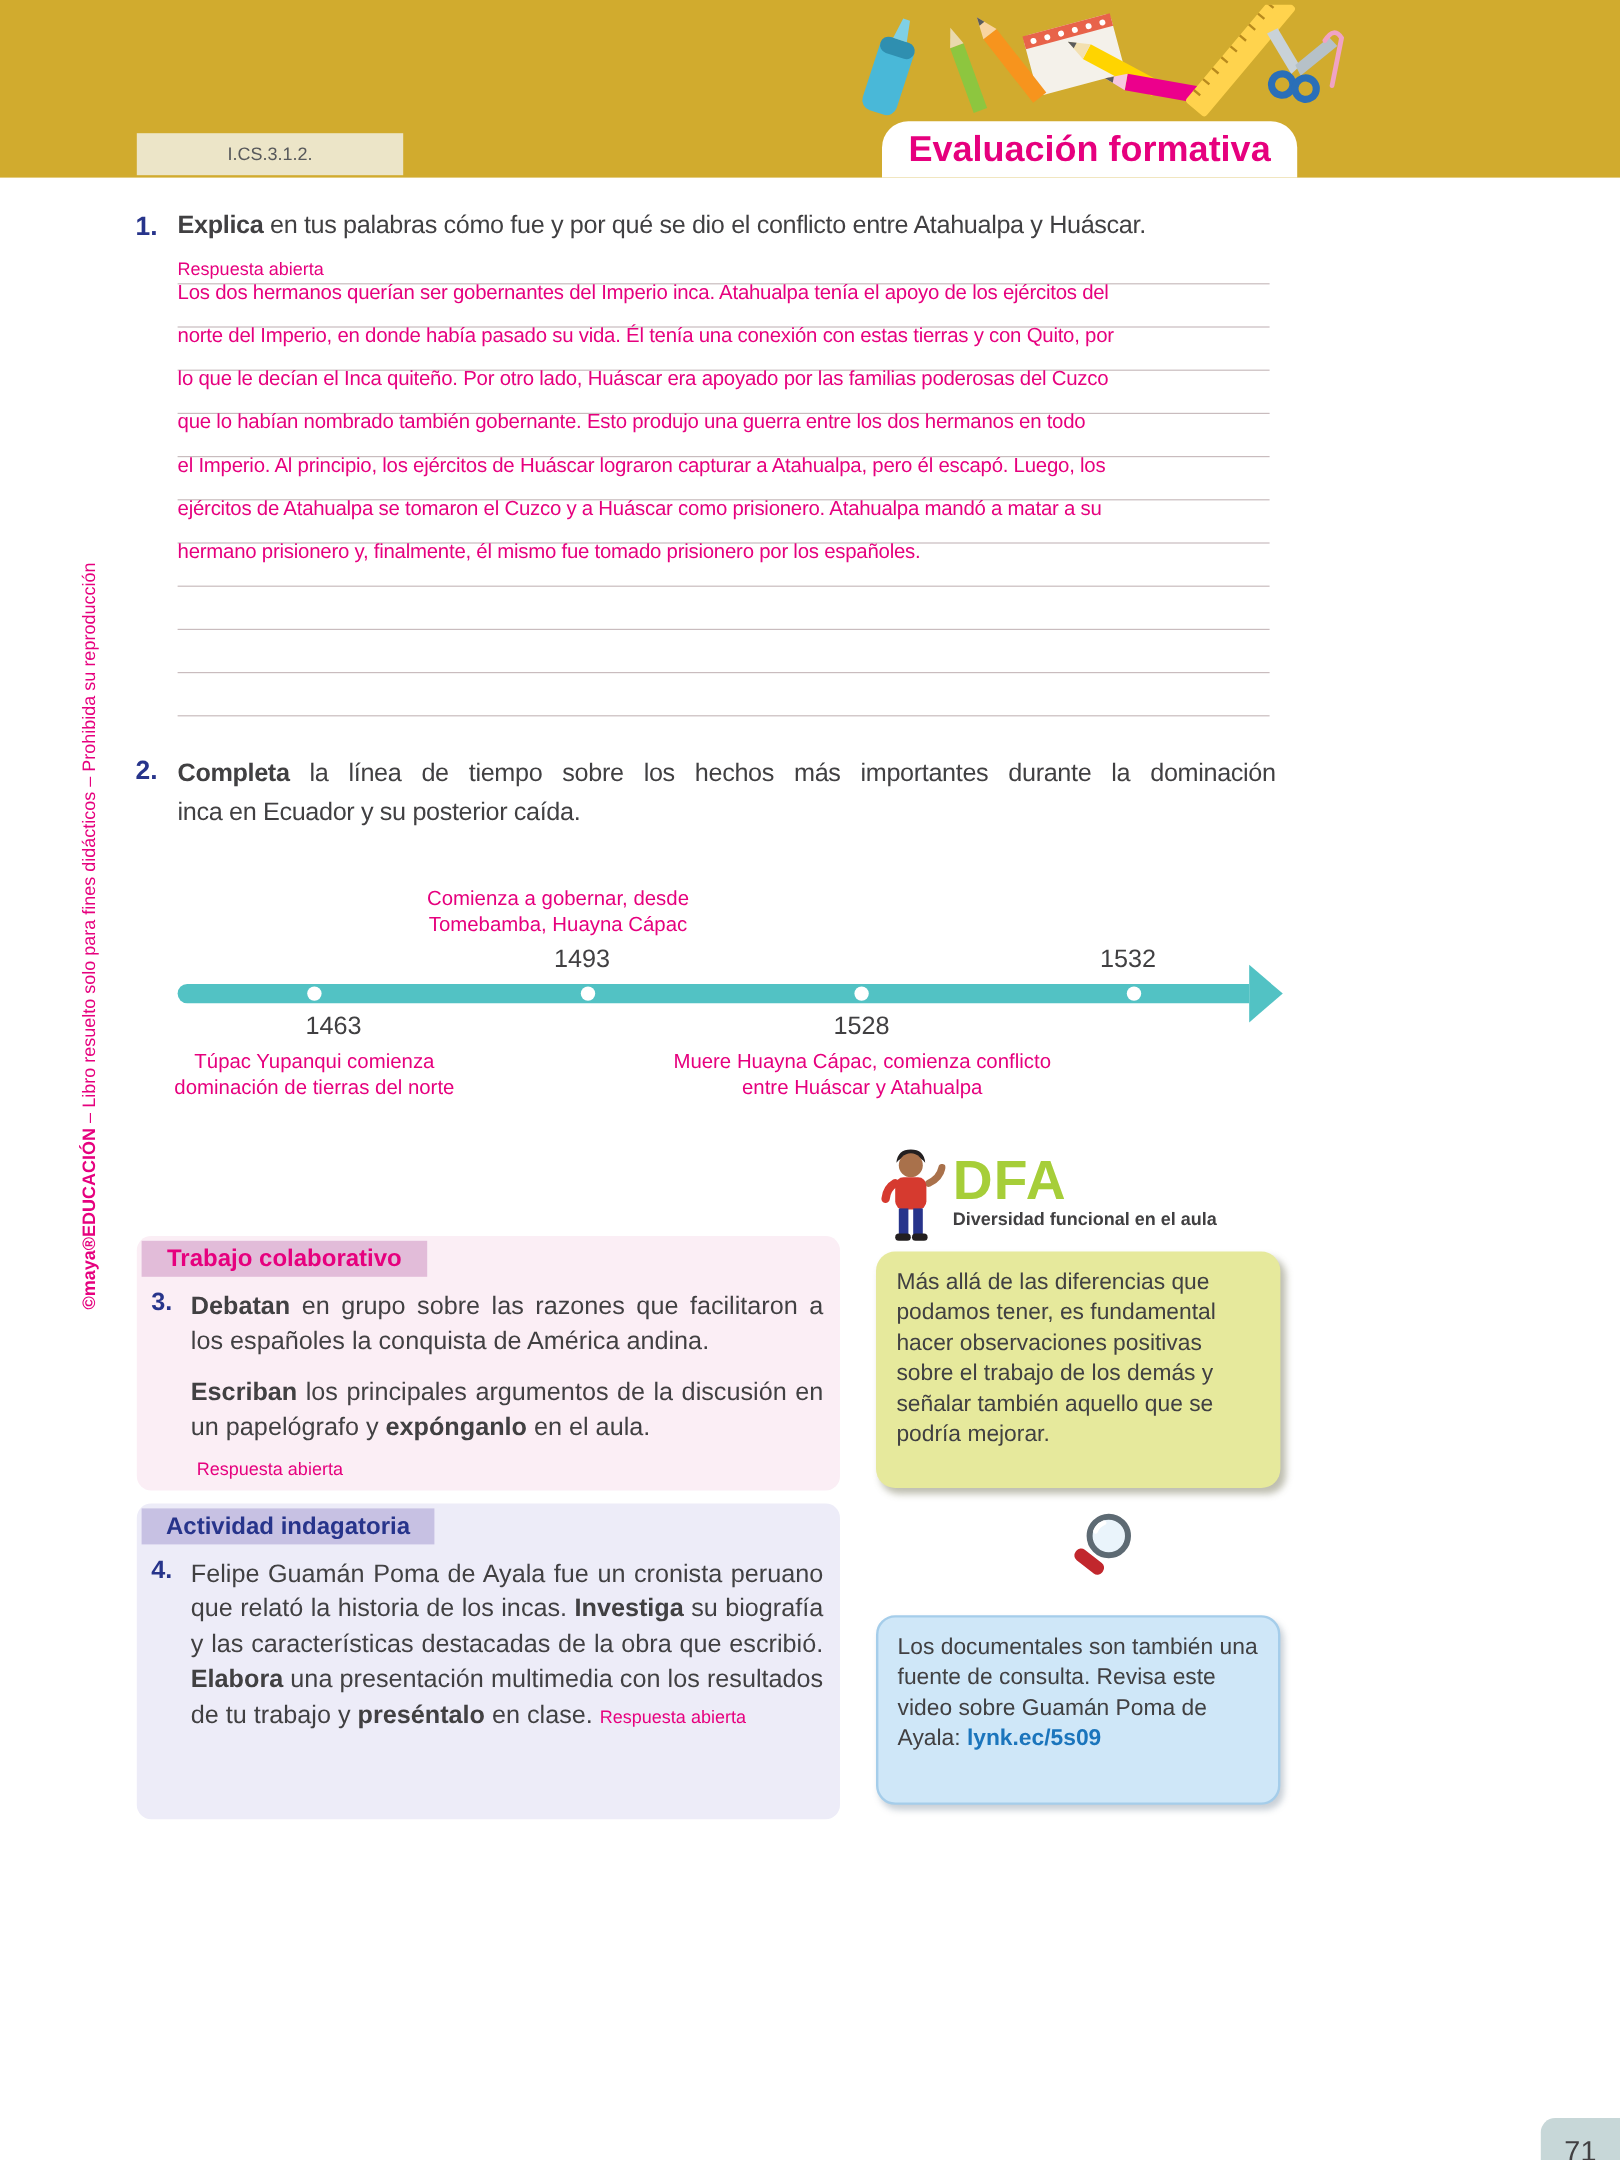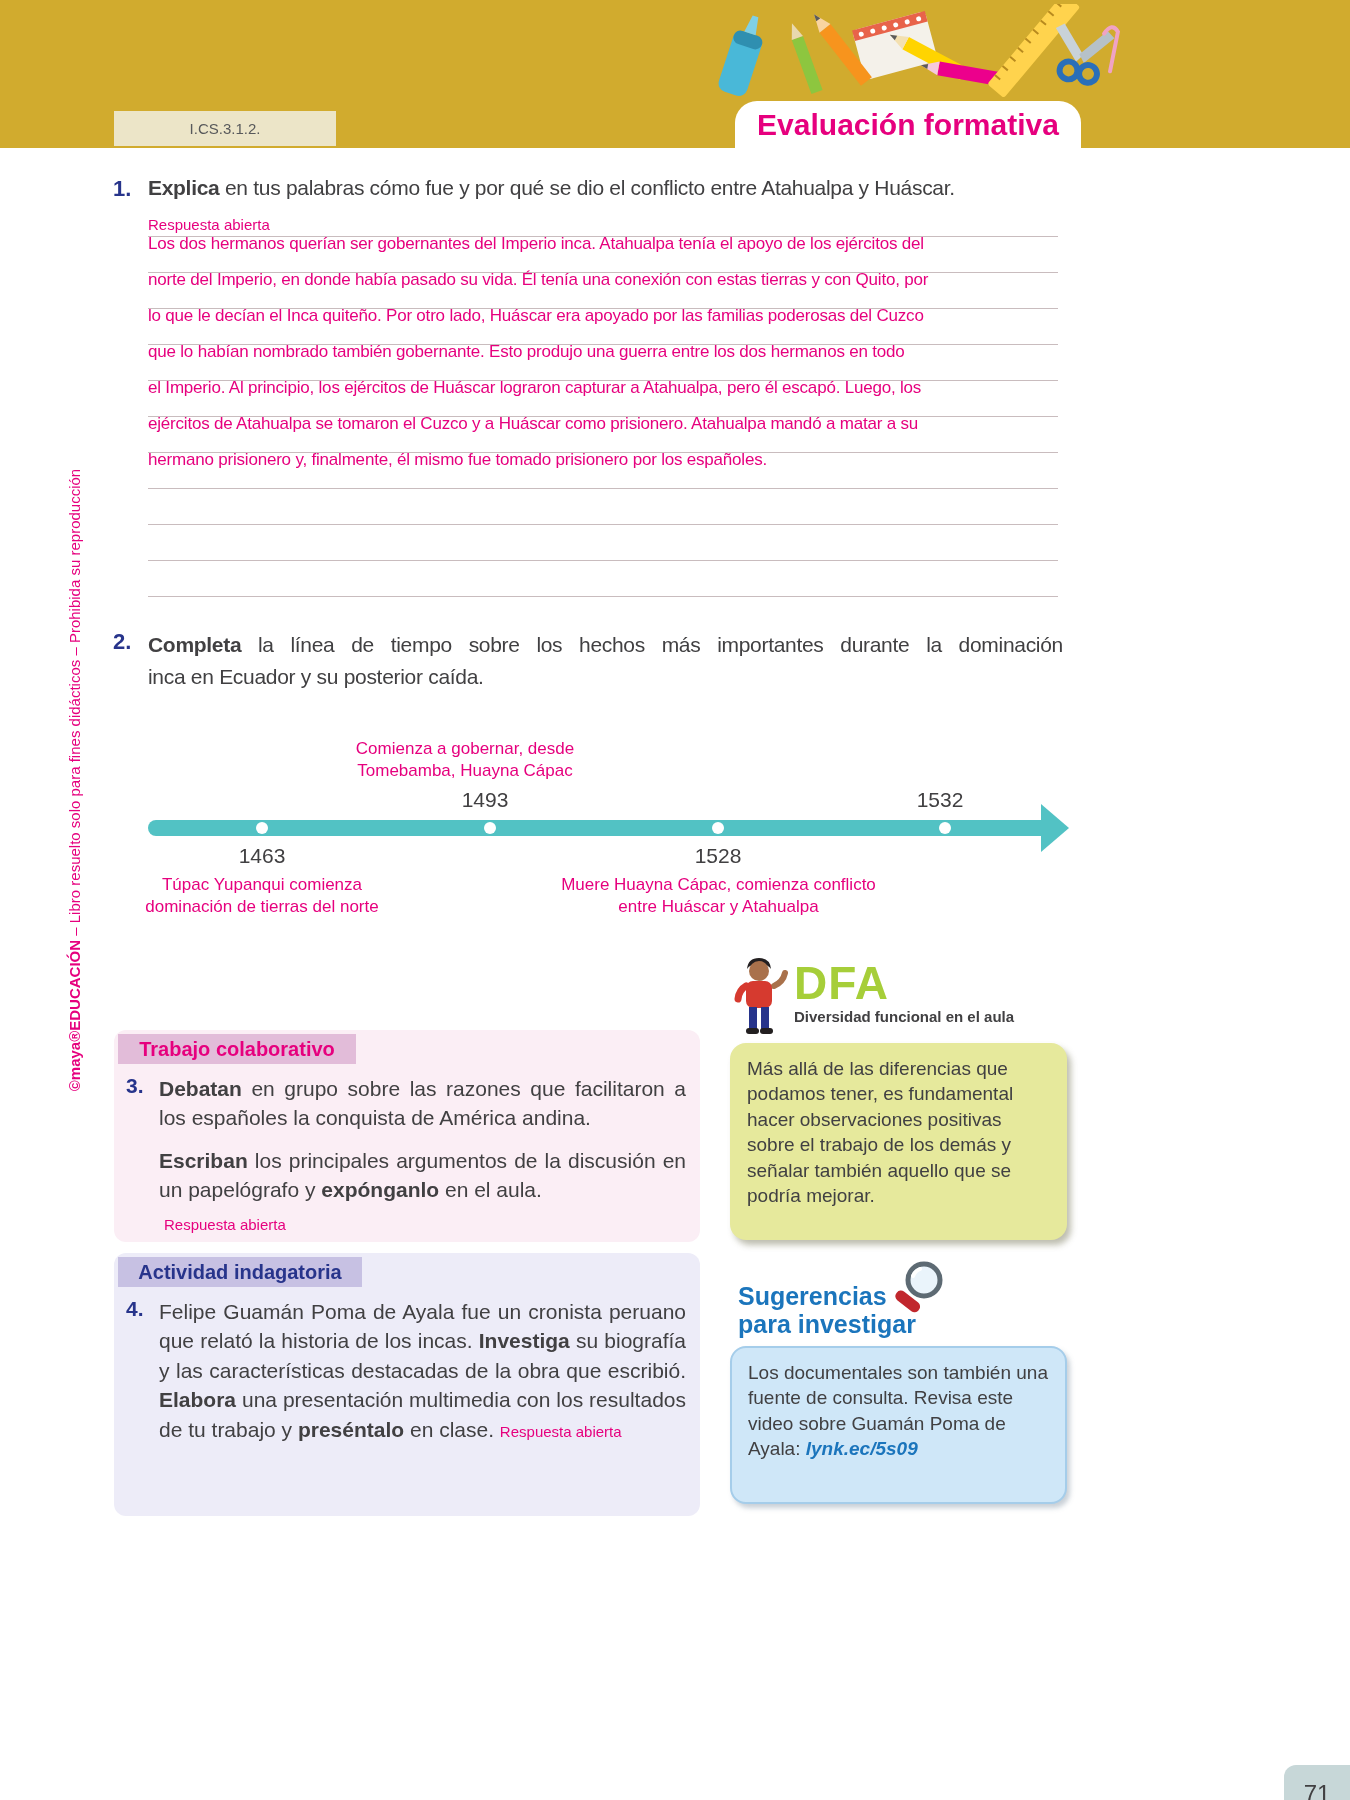--- a/index.html
+++ b/index.html
@@ -72,21 +72,21 @@
   .dfa-logo{position:absolute;left:730px;top:956px;width:337px;height:84px;display:flex;}
   .mascot{width:58px;height:82px;flex:0 0 58px;}
   .dfa-textcol{margin-left:6px;padding-top:6px;}
   .dfa-acronym{color:var(--dfagreen);font-size:46px;font-weight:800;line-height:0.95;letter-spacing:1px;}
   .dfa-sub{font-size:15px;font-weight:bold;color:var(--ink);margin-top:2px;}
   .dfa-box{position:absolute;left:730px;top:1043px;width:337px;height:197px;background:var(--dfabox);border-radius:16px;box-shadow:4px 5px 6px rgba(110,110,80,0.45);padding:13px 17px;font-size:19px;line-height:1.34;color:var(--ink);}
 
   .suggest-title{position:absolute;left:738px;top:1283px;color:var(--blue);font-weight:bold;font-size:25px;line-height:1.1;}
   .magnifier{position:absolute;left:888px;top:1258px;width:62px;height:66px;}
   .suggest-box{position:absolute;left:730px;top:1346px;width:337px;height:158px;background:var(--bluebox);border:2px solid var(--blueboxborder);border-radius:16px;box-shadow:3px 4px 5px rgba(100,120,140,0.35);padding:12px 16px;font-size:19px;line-height:1.34;color:var(--ink);}
-  .suggest-link{color:var(--blue);font-weight:bold;font-style:italic;}
+  .suggest-link{color:var(--blue);font-weight:bold;}
 
   .page-tab{position:absolute;left:1284px;top:1729px;width:66px;height:57px;background:var(--tab);border-radius:12px 0 0 12px;display:flex;align-items:center;justify-content:center;font-size:24px;color:var(--ink);margin-top:36px;}
 </style>
 </head>
 <body>
 
 <div class="page">
 
   <div class="topband"></div>
 
@@ -182,21 +182,21 @@
   <div class="timeline">
     <div class="tl-label" style="left:197px;top:2px;width:240px;">Comienza a gobernar, desde Tomebamba, Huayna Cápac</div>
     <div class="tl-year" style="left:277px;top:52px;">1493</div>
     <div class="tl-year" style="left:732px;top:52px;">1532</div>
     <div class="tl-bar"></div>
     <div class="tl-arrow"></div>
     <div class="tl-dot" style="left:108px;"></div>
     <div class="tl-dot" style="left:336px;"></div>
     <div class="tl-dot" style="left:564px;"></div>
     <div class="tl-dot" style="left:791px;"></div>
-    <div class="tl-year" style="left:54px;top:108px;">1463</div>
+    <div class="tl-year" style="left:70px;top:108px;">1463</div>
     <div class="tl-year" style="left:510px;top:108px;">1528</div>
     <div class="tl-label" style="left:-26px;top:138px;width:280px;">Túpac Yupanqui comienza dominación de tierras del norte</div>
     <div class="tl-label" style="left:398px;top:138px;width:345px;">Muere Huayna Cápac, comienza conflicto entre Huáscar y Atahualpa</div>
   </div>
 
   <div class="activity-box collab-box">
     <div class="box-band collab-band">Trabajo colaborativo</div>
     <div class="box-content">
       <div class="box-row">
         <span class="qnum">3.</span>
@@ -236,24 +236,20 @@
       <rect x="30" y="72" width="13" height="6" rx="3" fill="#231f20"></rect>
     </svg>
     <div class="dfa-textcol">
       <div class="dfa-acronym">DFA</div>
       <div class="dfa-sub">Diversidad funcional en el aula</div>
     </div>
   </div>
 
   <div class="dfa-box">Más allá de las diferencias que podamos tener, es fundamental hacer observaciones positivas sobre el trabajo de los demás y señalar también aquello que se podría mejorar.</div>
 
-  <div class="suggest-title">
-    <div>Sugerencias</div>
-    <div>para investigar</div>
-  </div>
   <svg class="magnifier" viewBox="0 0 62 66">
     <circle cx="36" cy="22" r="16" fill="#eaf4fb" stroke="#5d6a73" stroke-width="5"></circle>
     <path d="M32 11 a12 12 0 0 0 -7 7" stroke="#ffffff" stroke-width="4" fill="none" stroke-linecap="round"></path>
     <rect x="6" y="38" width="28" height="11" rx="5" transform="rotate(38 20 43)" fill="#c1272d"></rect>
   </svg>
   <div class="suggest-box">
     <span>Los documentales son también una fuente de consulta. Revisa este video sobre Guamán Poma de Ayala: </span><span class="suggest-link">lynk.ec/5s09</span>
   </div>
 
   <div class="page-tab">

